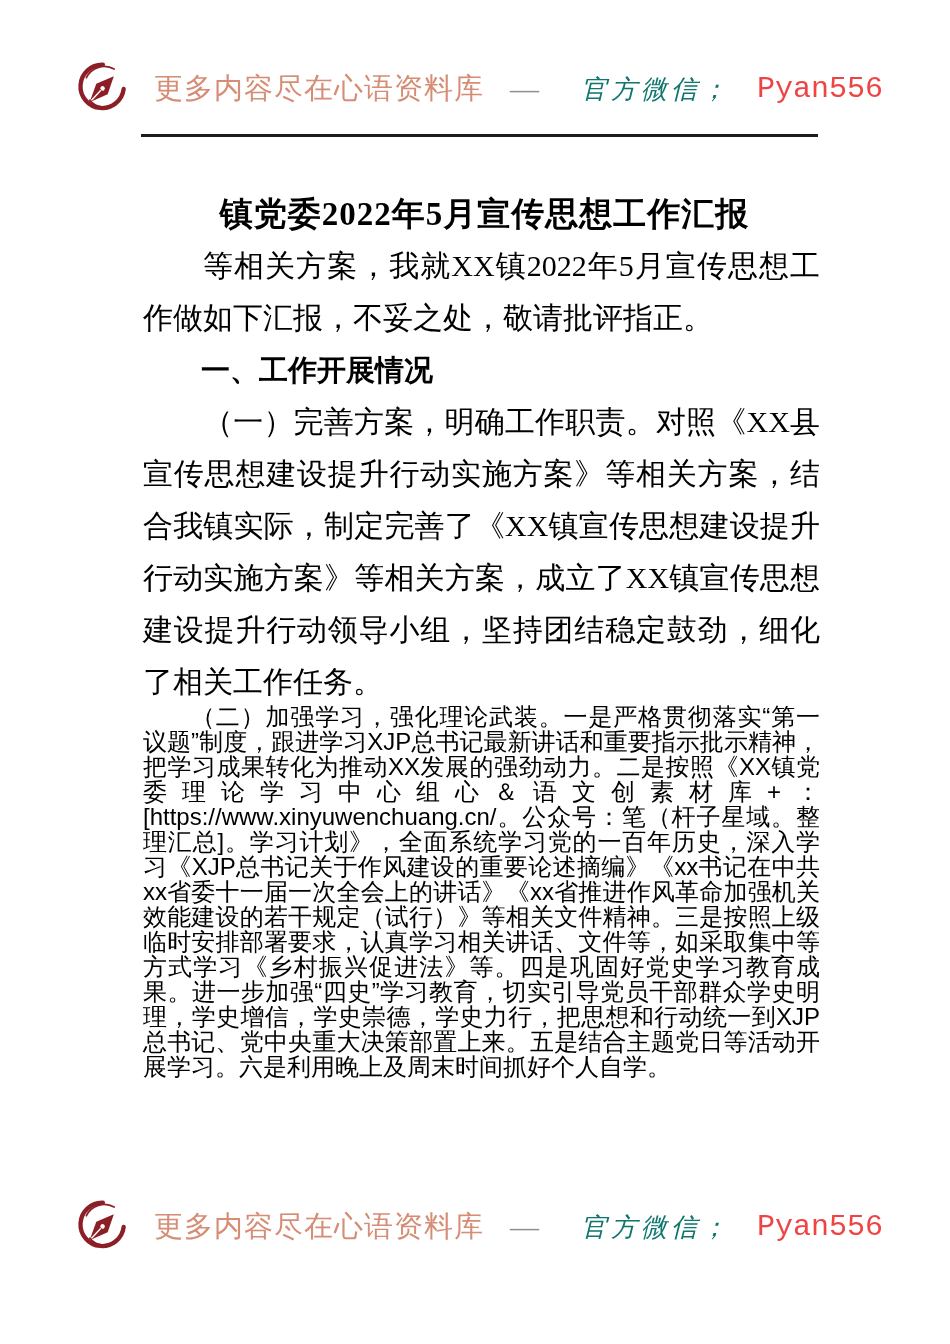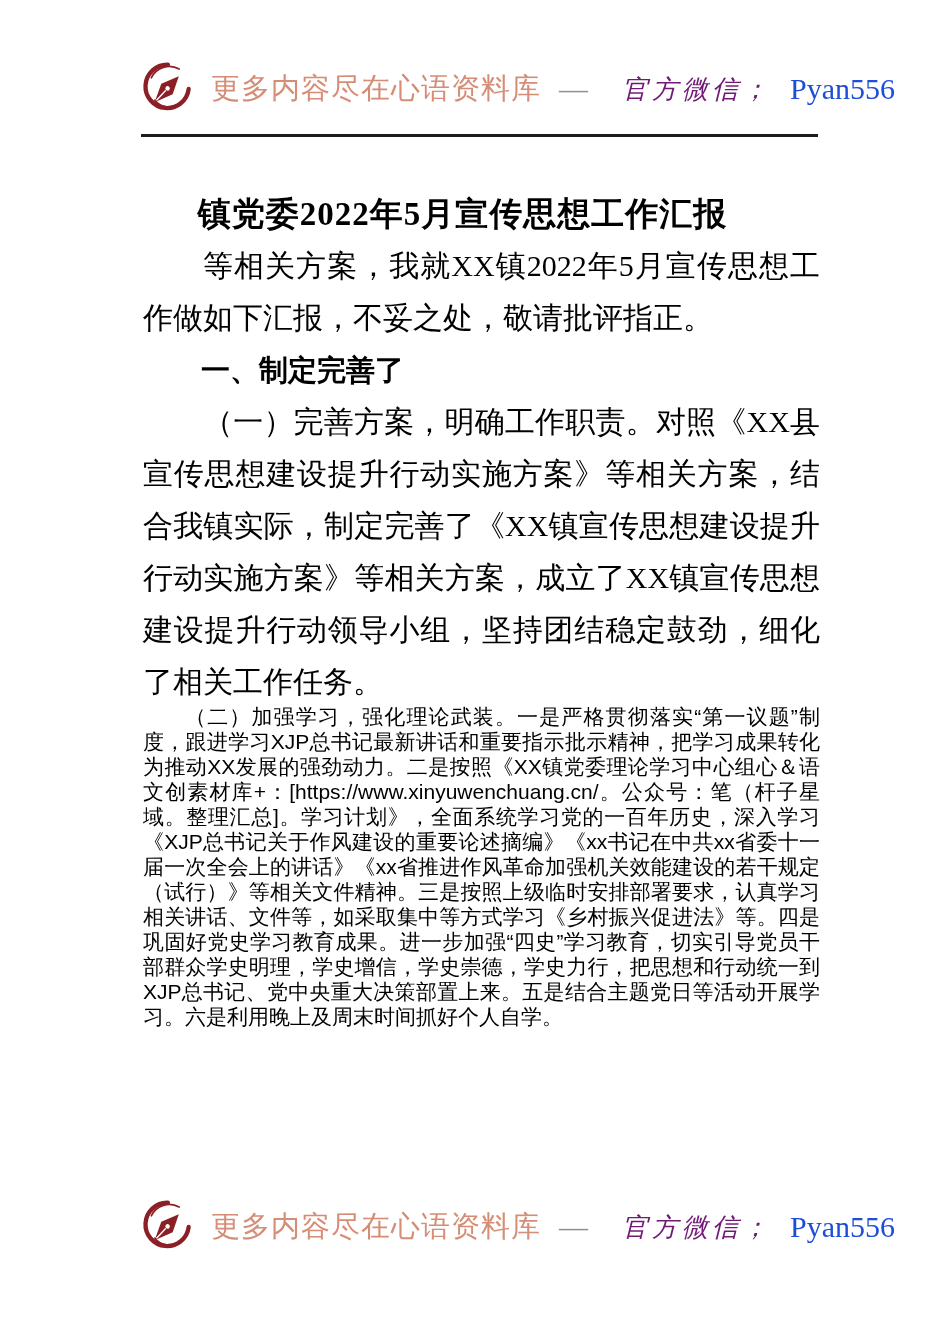--- a/index.html
+++ b/index.html
@@ -11,44 +11,44 @@
     background: #ffffff;
     color: #000;
     font-family: "Liberation Serif", serif;
     overflow: hidden;
   }
 
   
   .watermark {
     display: flex;
     align-items: center;
-    justify-content: space-between;
-    gap: 18px;
+    justify-content: center;
+    gap: 26px;
     white-space: nowrap;
   }
   .wm-logo { flex: 0 0 auto; width: 52px; height: 58px; }
   .wm-brand {
     color: #d68d75;
     font-size: 29px;
     letter-spacing: 1px;
     font-family: "Liberation Serif", serif;
   }
   .wm-sep { color: #8e9094; font-size: 29px; }
   .wm-channel {
-    color: #701a75;
+    color: #0f766e;
     font-size: 26px;
     font-style: italic;
     letter-spacing: 4px;
     font-family: "Liberation Serif", serif;
     margin-left: 16px;
   }
   .wm-id {
-    color: #1d4ed8;
+    color: #ef4444;
     font-size: 30px;
-    font-family: Liberation Serif, serif;
+    font-family: Liberation Mono, monospace;
   }
 
   .header {
     position: absolute;
     top: 60px;
     left: 141px;
     width: 677px;
     padding-bottom: 16px;
     border-bottom: 3px solid #1c1c1c;
   }
@@ -56,21 +56,21 @@
   .footer {
     position: absolute;
     top: 1198px;
     left: 141px;
     width: 677px;
   }
 
   .doc-title {
     position: absolute;
     top: 170px;
-    left: 124px;
+    left: 146px;
     width: 677px;
     text-align: center;
     font-size: 33px;
     font-weight: 700;
     font-family: "Liberation Serif", serif;
     letter-spacing: 1px;
   }
 
   .body-text {
     position: absolute;
@@ -87,21 +87,21 @@
     font-family: "Liberation Serif", serif;
   }
   .p-heading {
     font-size: 29px;
     line-height: 52px;
     text-indent: 2em;
     font-weight: 700;
     font-family: "Liberation Sans", sans-serif;
   }
   .p-small {
-    font-size: 21px;
+    font-size: 24px;
     line-height: 25px;
     text-indent: 2em;
     font-family: "Liberation Sans", sans-serif;
     margin-top: -4px;
   }
 </style>
 </head>
 <body>
 
 <div class="page">
@@ -124,21 +124,21 @@
       <span class="wm-sep">—</span>
       <span class="wm-channel">官方微信；</span>
       <span class="wm-id">Pyan556</span>
     </div>
   </div>
 
   <h1 class="doc-title">镇党委2022年5月宣传思想工作汇报</h1>
 
   <div class="body-text">
     <p class="p-kai">等相关方案，我就XX镇2022年5月宣传思想工作做如下汇报，不妥之处，敬请批评指正。</p>
-    <p class="p-heading">一、制定完善了</p>
+    <p class="p-heading">一、工作开展情况</p>
     <p class="p-kai">（一）完善方案，明确工作职责。对照《XX县宣传思想建设提升行动实施方案》等相关方案，结合我镇实际，制定完善了《XX镇宣传思想建设提升行动实施方案》等相关方案，成立了XX镇宣传思想建设提升行动领导小组，坚持团结稳定鼓劲，细化了相关工作任务。</p>
     <p class="p-small">（二）加强学习，强化理论武装。一是严格贯彻落实“第一议题”制度，跟进学习XJP总书记最新讲话和重要指示批示精神，把学习成果转化为推动XX发展的强劲动力。二是按照《XX镇党委理论学习中心组心＆语文创素材库+：[https://www.xinyuwenchuang.cn/。公众号：笔（杆子星域。整理汇总]。学习计划》，全面系统学习党的一百年历史，深入学习《XJP总书记关于作风建设的重要论述摘编》《xx书记在中共xx省委十一届一次全会上的讲话》《xx省推进作风革命加强机关效能建设的若干规定（试行）》等相关文件精神。三是按照上级临时安排部署要求，认真学习相关讲话、文件等，如采取集中等方式学习《乡村振兴促进法》等。四是巩固好党史学习教育成果。进一步加强“四史”学习教育，切实引导党员干部群众学史明理，学史增信，学史崇德，学史力行，把思想和行动统一到XJP总书记、党中央重大决策部置上来。五是结合主题党日等活动开展学习。六是利用晚上及周末时间抓好个人自学。</p>
   </div>
 
   <div class="footer">
     <div class="watermark">
       <span class="wm-logo">
         <svg viewBox="0 0 60 66" width="52" height="58" aria-hidden="true">
           <path d="M31 5 A 25 25 0 1 0 55 33" fill="none" stroke="#8c1f26" stroke-width="5" stroke-linecap="round"></path>
           <path d="M12 20 A 23 23 0 0 1 44 10" fill="none" stroke="#8c1f26" stroke-width="2" stroke-linecap="round"></path>

